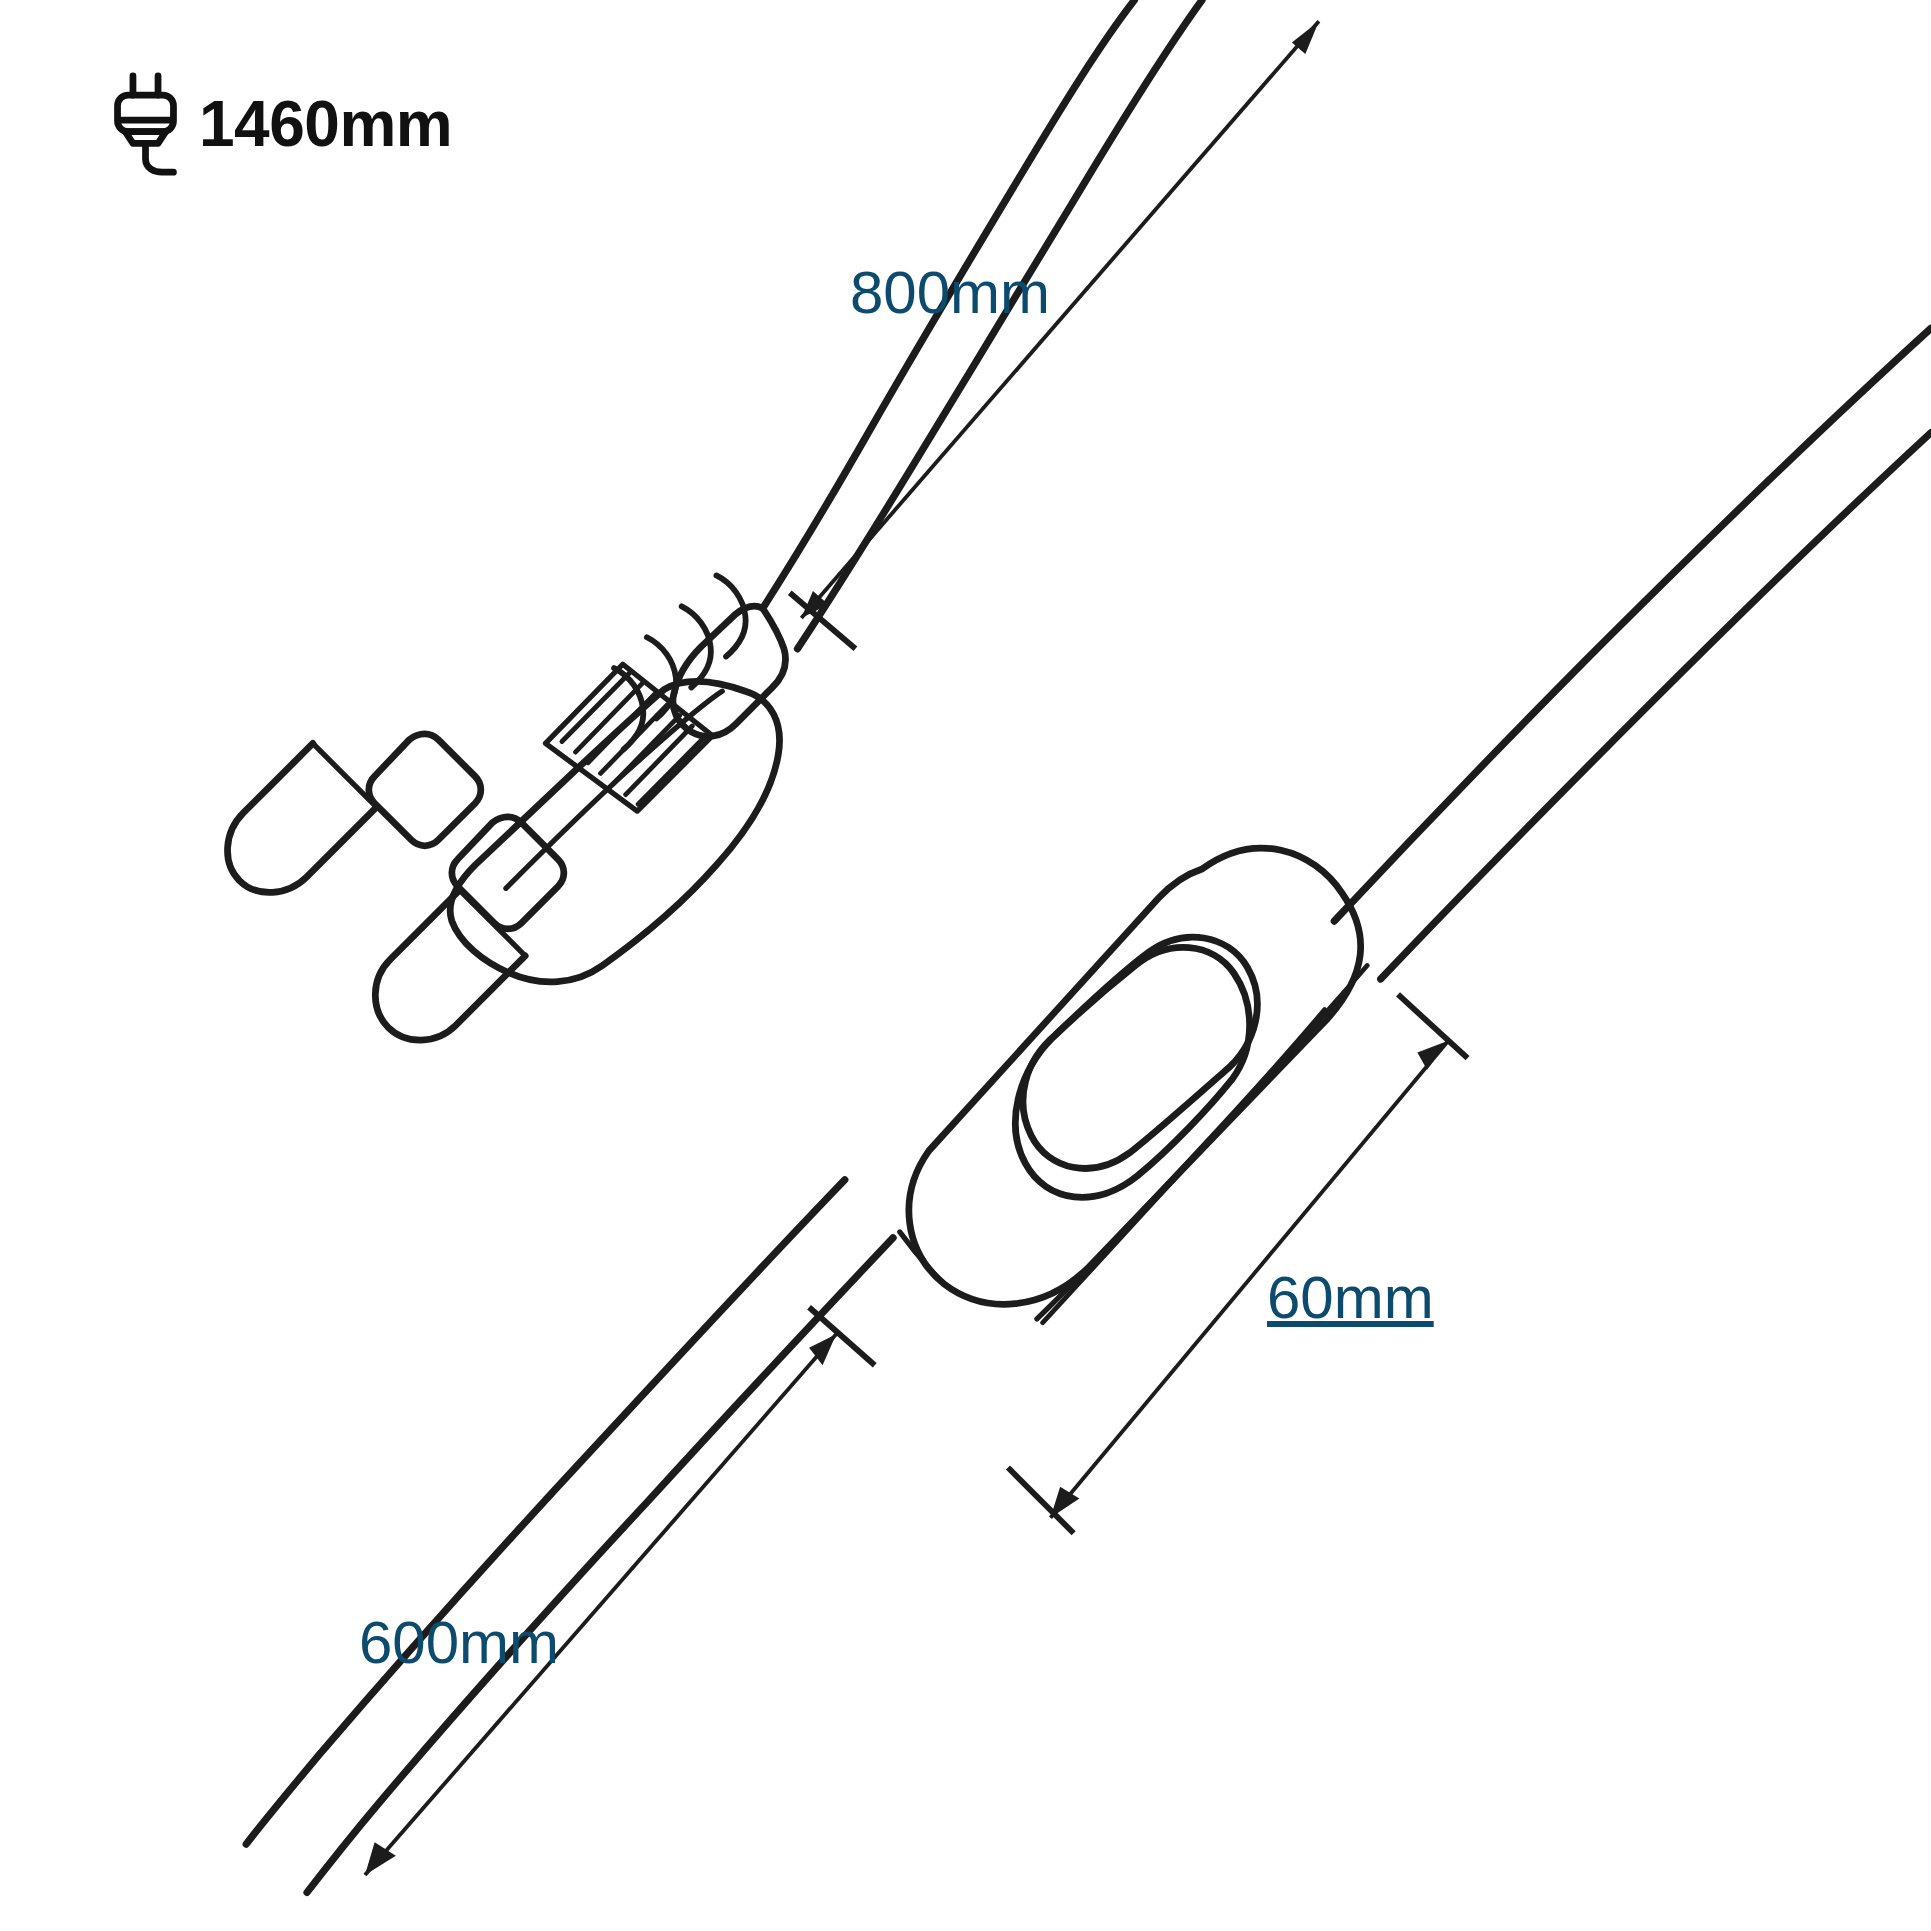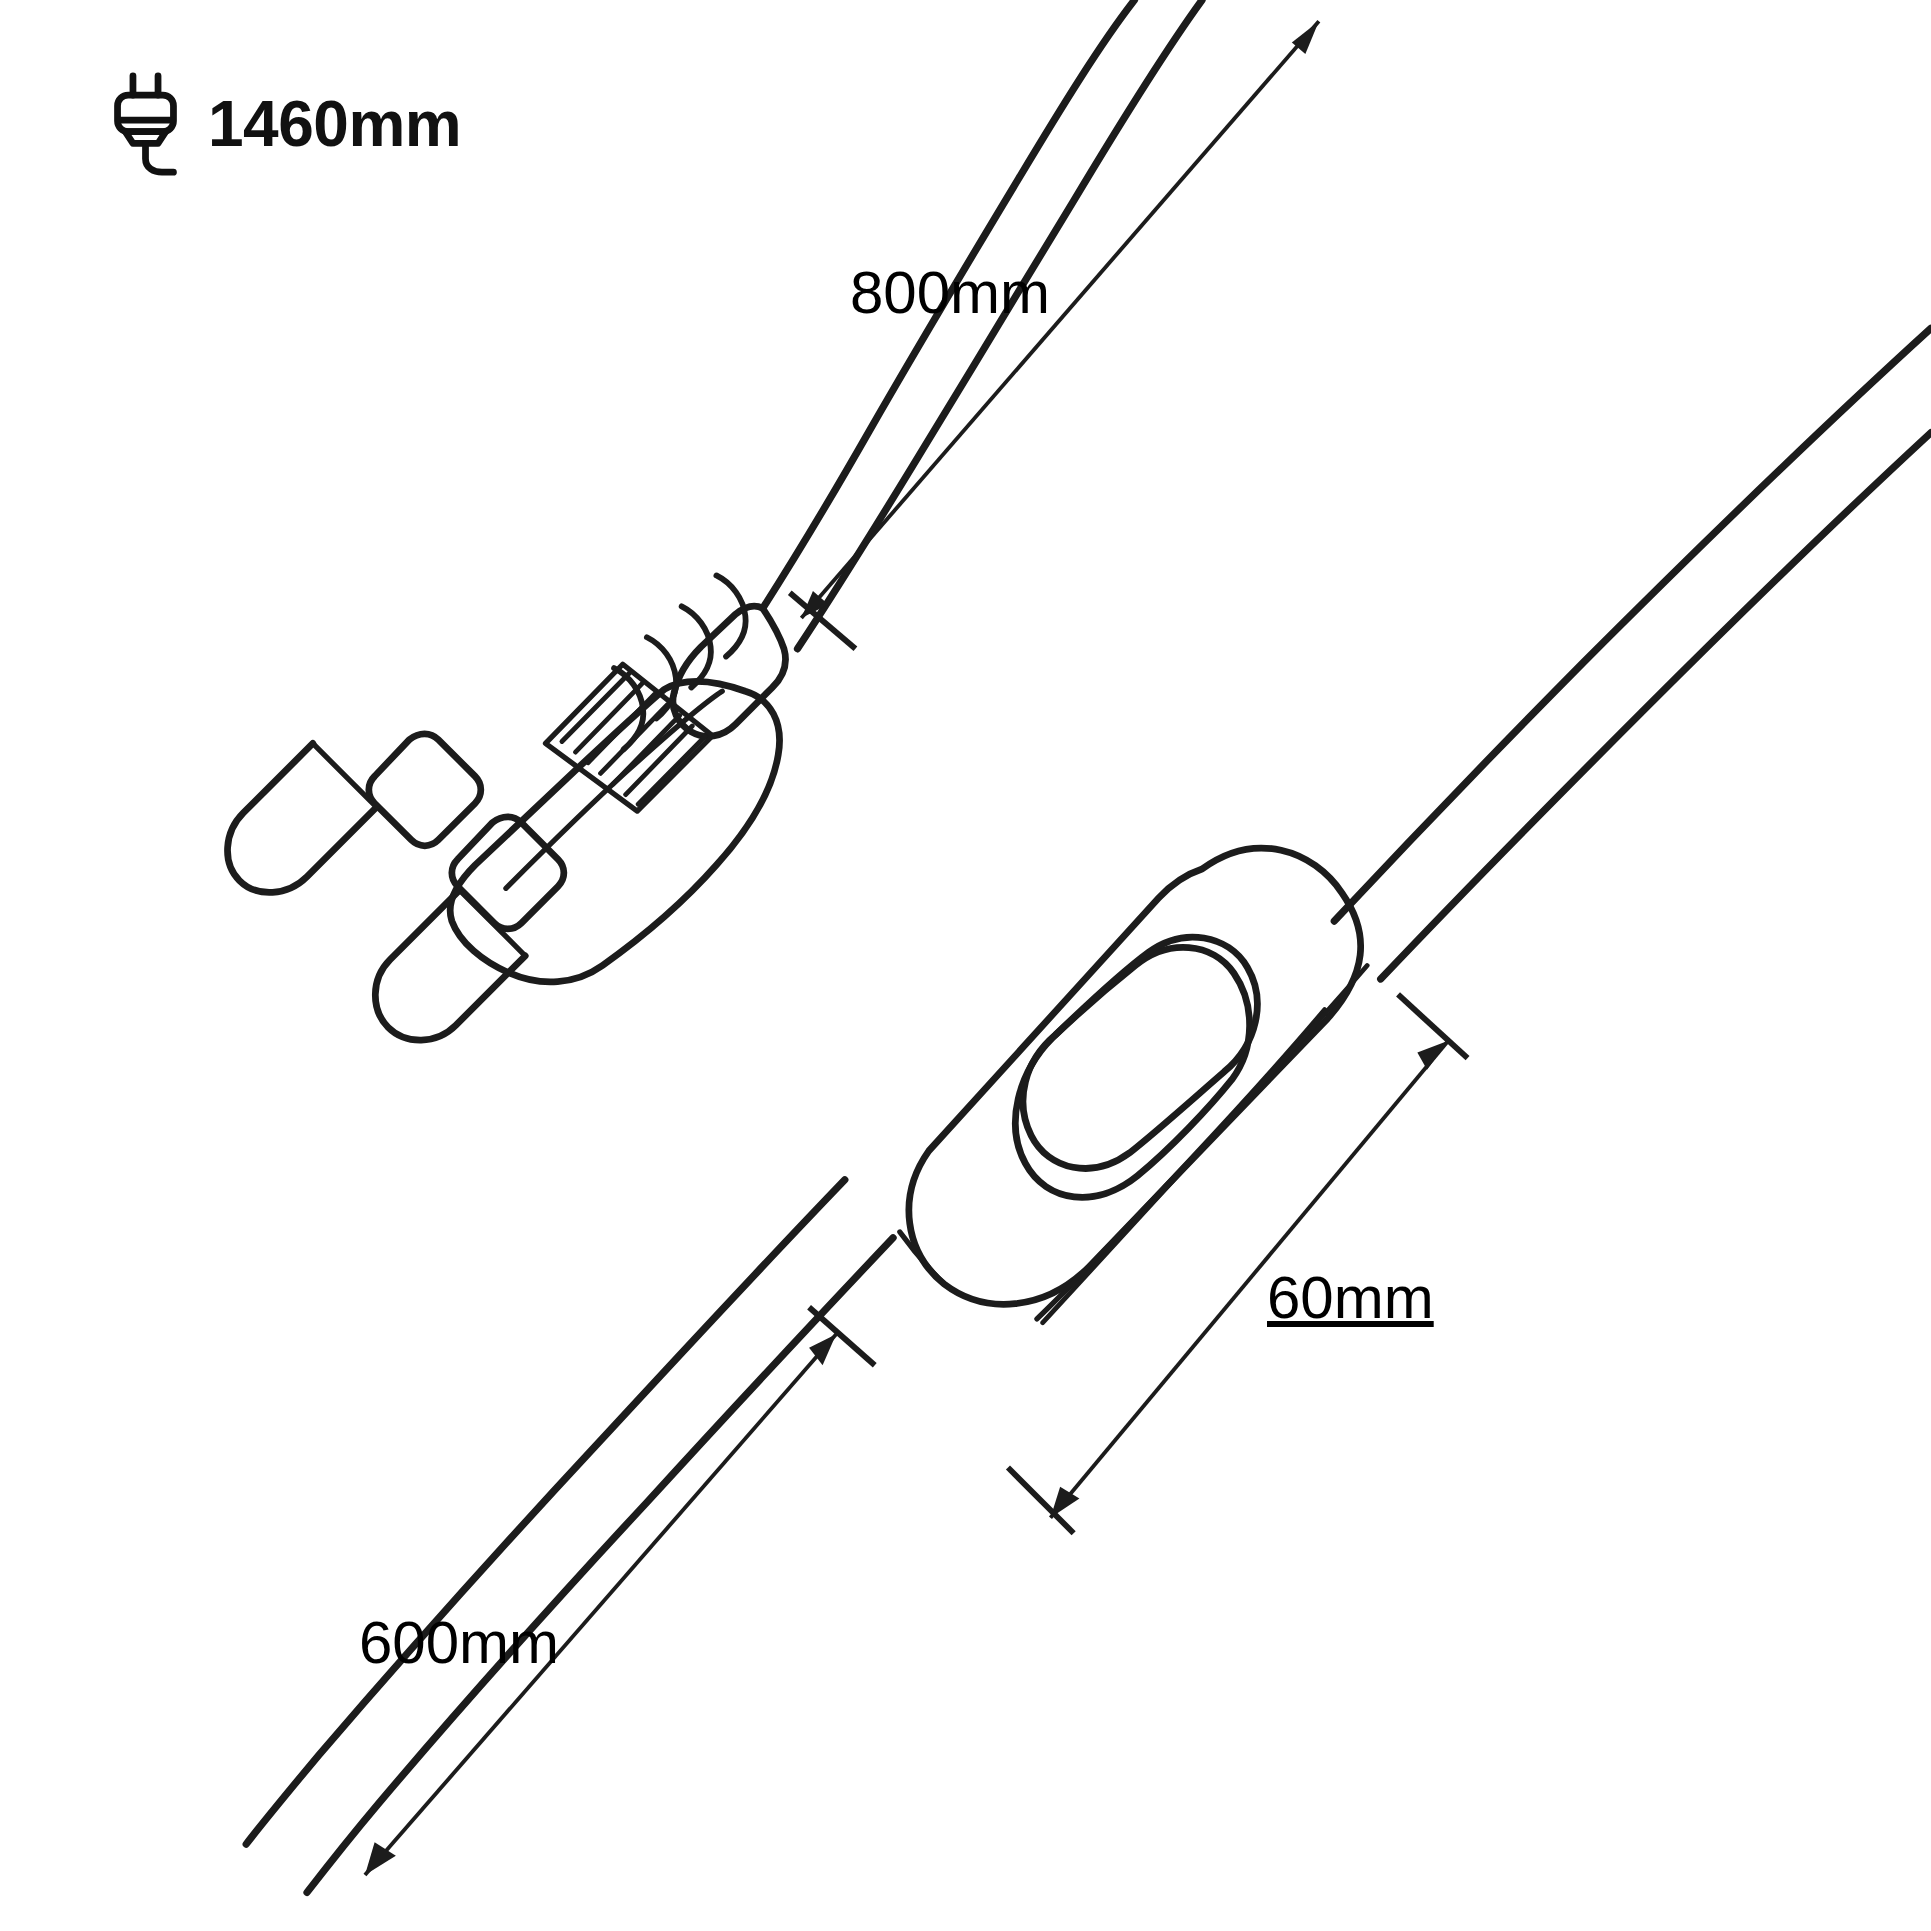--- a/index.html
+++ b/index.html
@@ -21,39 +21,39 @@
     top: 0;
     width: 1931px;
     height: 1931px;
   }
   .header-block {
     position: absolute;
     left: 104px;
     top: 70px;
     display: flex;
     align-items: center;
-    gap: 21px;
+    gap: 12px;
   }
   .plug-badge {
     width: 83px;
     height: 108px;
     flex: none;
   }
   .header-label {
     font-size: 64px;
     font-weight: bold;
     color: #111111;
     letter-spacing: -0.5px;
     line-height: 1;
     white-space: nowrap;
   }
   .dim-label {
     position: absolute;
     font-size: 60px;
-    color: #000000;
+    color: #0c4a6e;
     line-height: 1;
     white-space: nowrap;
   }
   #label-800 { left: 850px; top: 263px; }
   #label-60  { left: 1267px; top: 1268px; text-decoration: underline; }
   #label-600 { left: 359px; top: 1613px; }
 
   .cable, .outline {
     fill: none;
     stroke: #1c1c1c;

